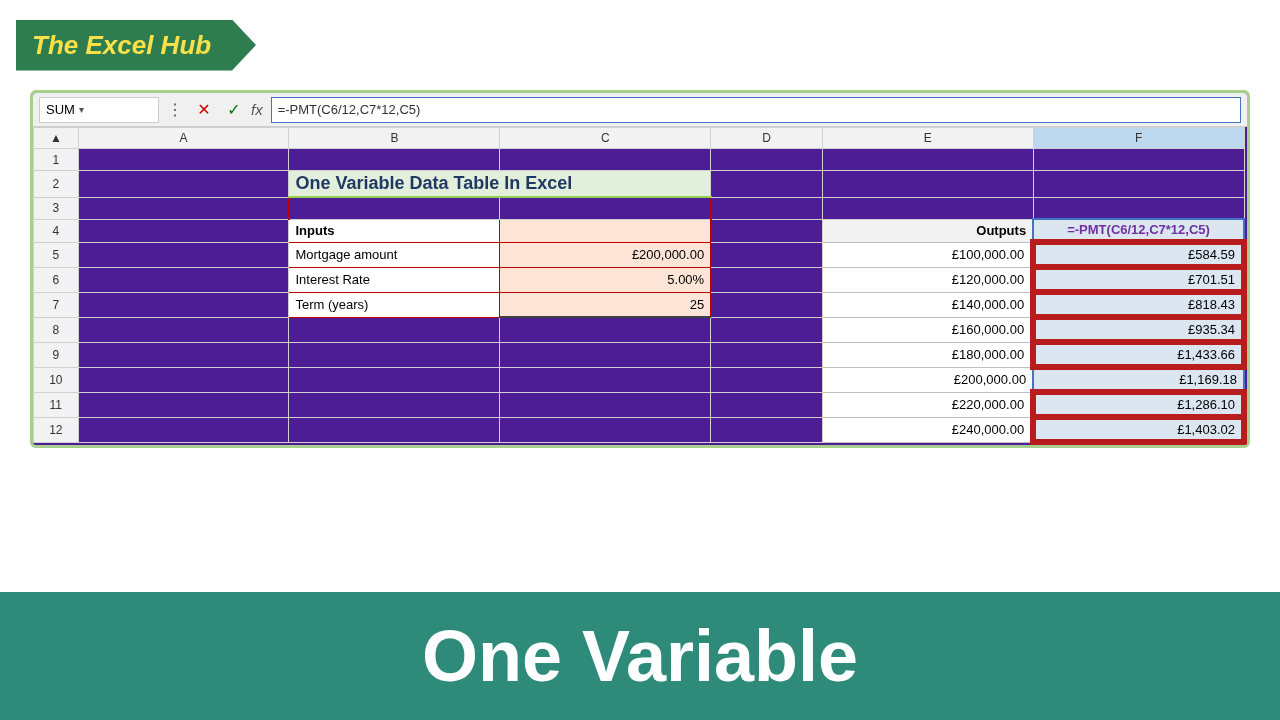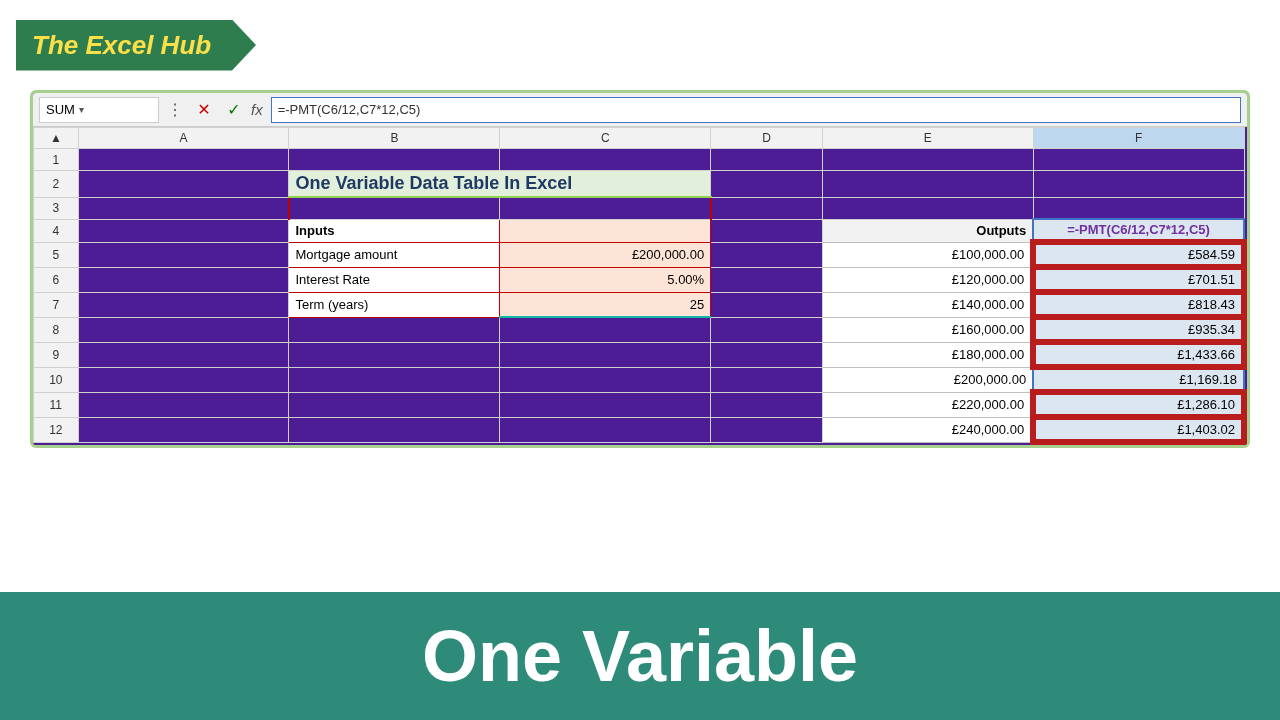--- a/index.html
+++ b/index.html
@@ -332,21 +332,21 @@
           <td class="grid-cell input-value-cell">5.00%</td>
           <td class="grid-cell"></td>
           <td class="grid-cell output-val-e">£120,000.00</td>
           <td class="grid-cell output-val-f">£701.51</td>
         </tr>
 
         <tr>
           <td class="row-header">7</td>
           <td class="grid-cell"></td>
           <td class="grid-cell input-label-cell">Term (years)</td>
-          <td class="grid-cell input-value-cell" style="border-bottom:2px solid #14b8a6;">25</td>
+          <td class="grid-cell input-value-cell" style="border-bottom:2px solid #404040;">25</td>
           <td class="grid-cell"></td>
           <td class="grid-cell output-val-e">£140,000.00</td>
           <td class="grid-cell output-val-f">£818.43</td>
         </tr>
 
         <tr>
           <td class="row-header">8</td>
           <td class="grid-cell"></td>
           <td class="grid-cell"></td>
           <td class="grid-cell"></td>

